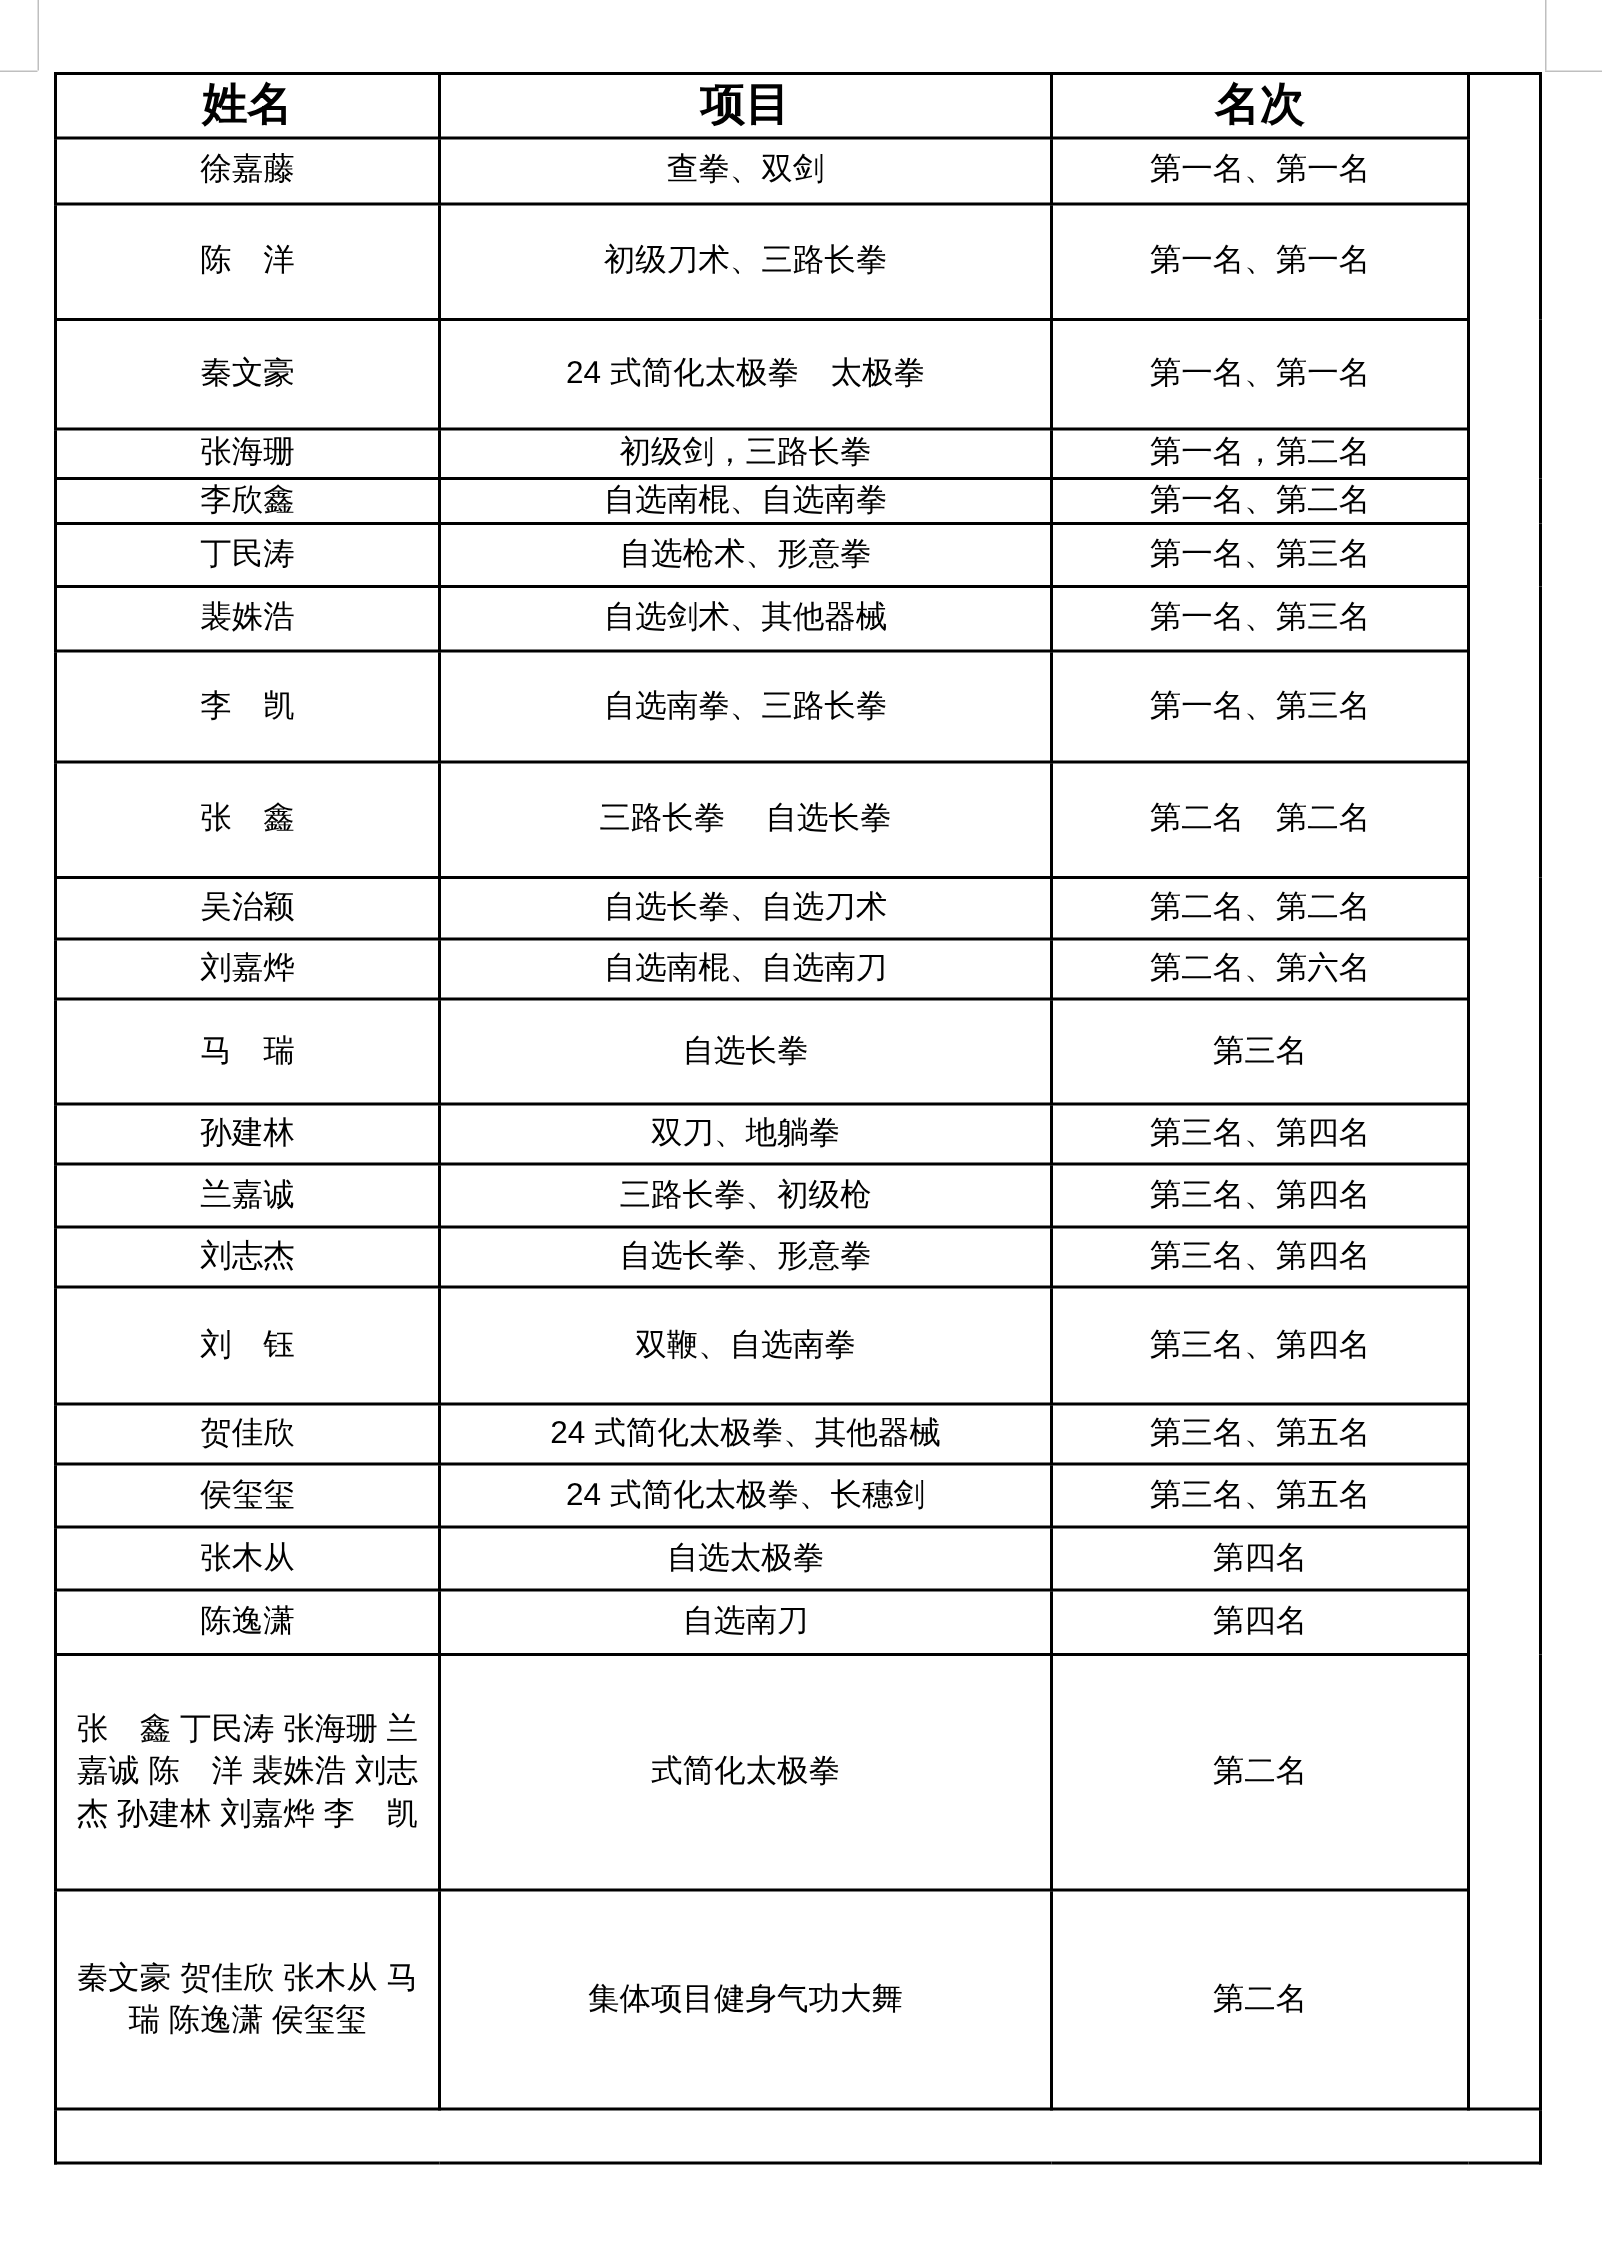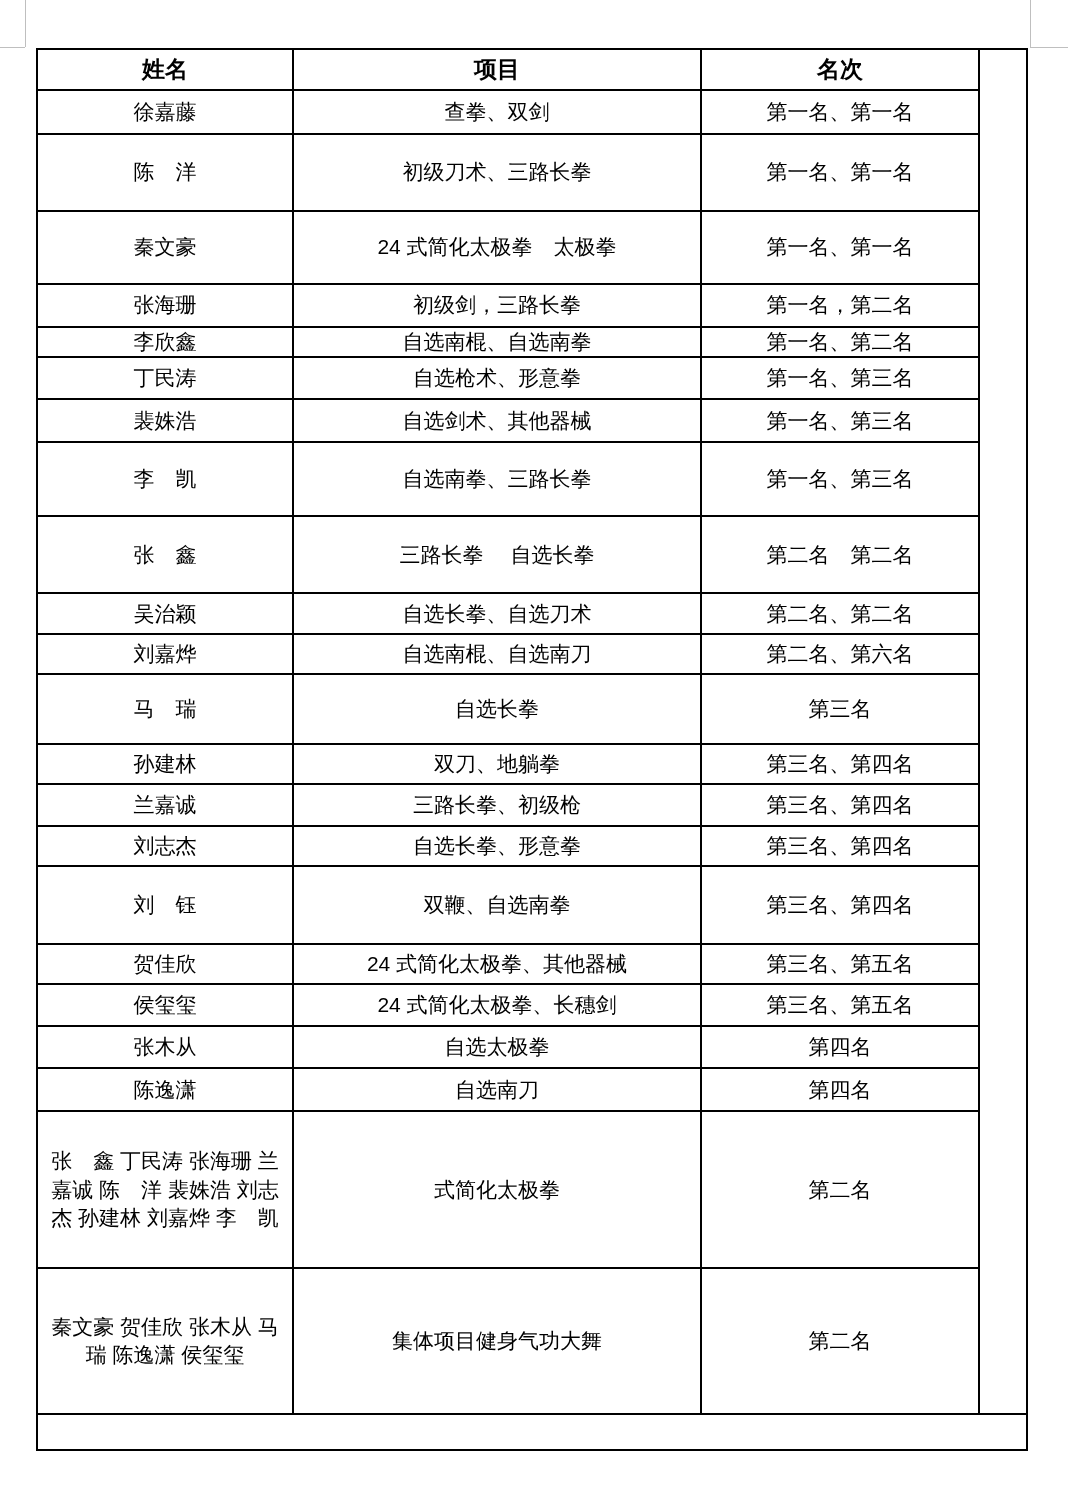--- a/index.html
+++ b/index.html
@@ -30,21 +30,21 @@
   table.results th, table.results td {
     border: 2px solid #000000;
     padding: 0;
     text-align: center;
     vertical-align: middle;
     font-size: 21px;
     line-height: 1.35;
     overflow: hidden;
   }
   table.results th {
-    font-size: 23px;
+    font-size: 30px;
     font-weight: 700;
   }
   td.members {
     font-size: 17px;
     text-align: left;
     padding: 0 12px 0 16px;
     white-space: pre-line;
     line-height: 52px;
   }
   td.members.centered {
@@ -87,21 +87,21 @@
     <tr style="height:77px">
       <td>陈　洋</td>
       <td>初级刀术、三路长拳</td>
       <td>第一名、第一名</td>
     </tr>
     <tr style="height:73px">
       <td>秦文豪</td>
       <td>24 式简化太极拳　太极拳</td>
       <td>第一名、第一名</td>
     </tr>
-    <tr style="height:43px">
+    <tr style="height:33px">
       <td>张海珊</td>
       <td>初级剑，三路长拳</td>
       <td>第一名，第二名</td>
     </tr>
     <tr style="height:25px">
       <td>李欣鑫</td>
       <td>自选南棍、自选南拳</td>
       <td>第一名、第二名</td>
     </tr>
     <tr style="height:42px">

